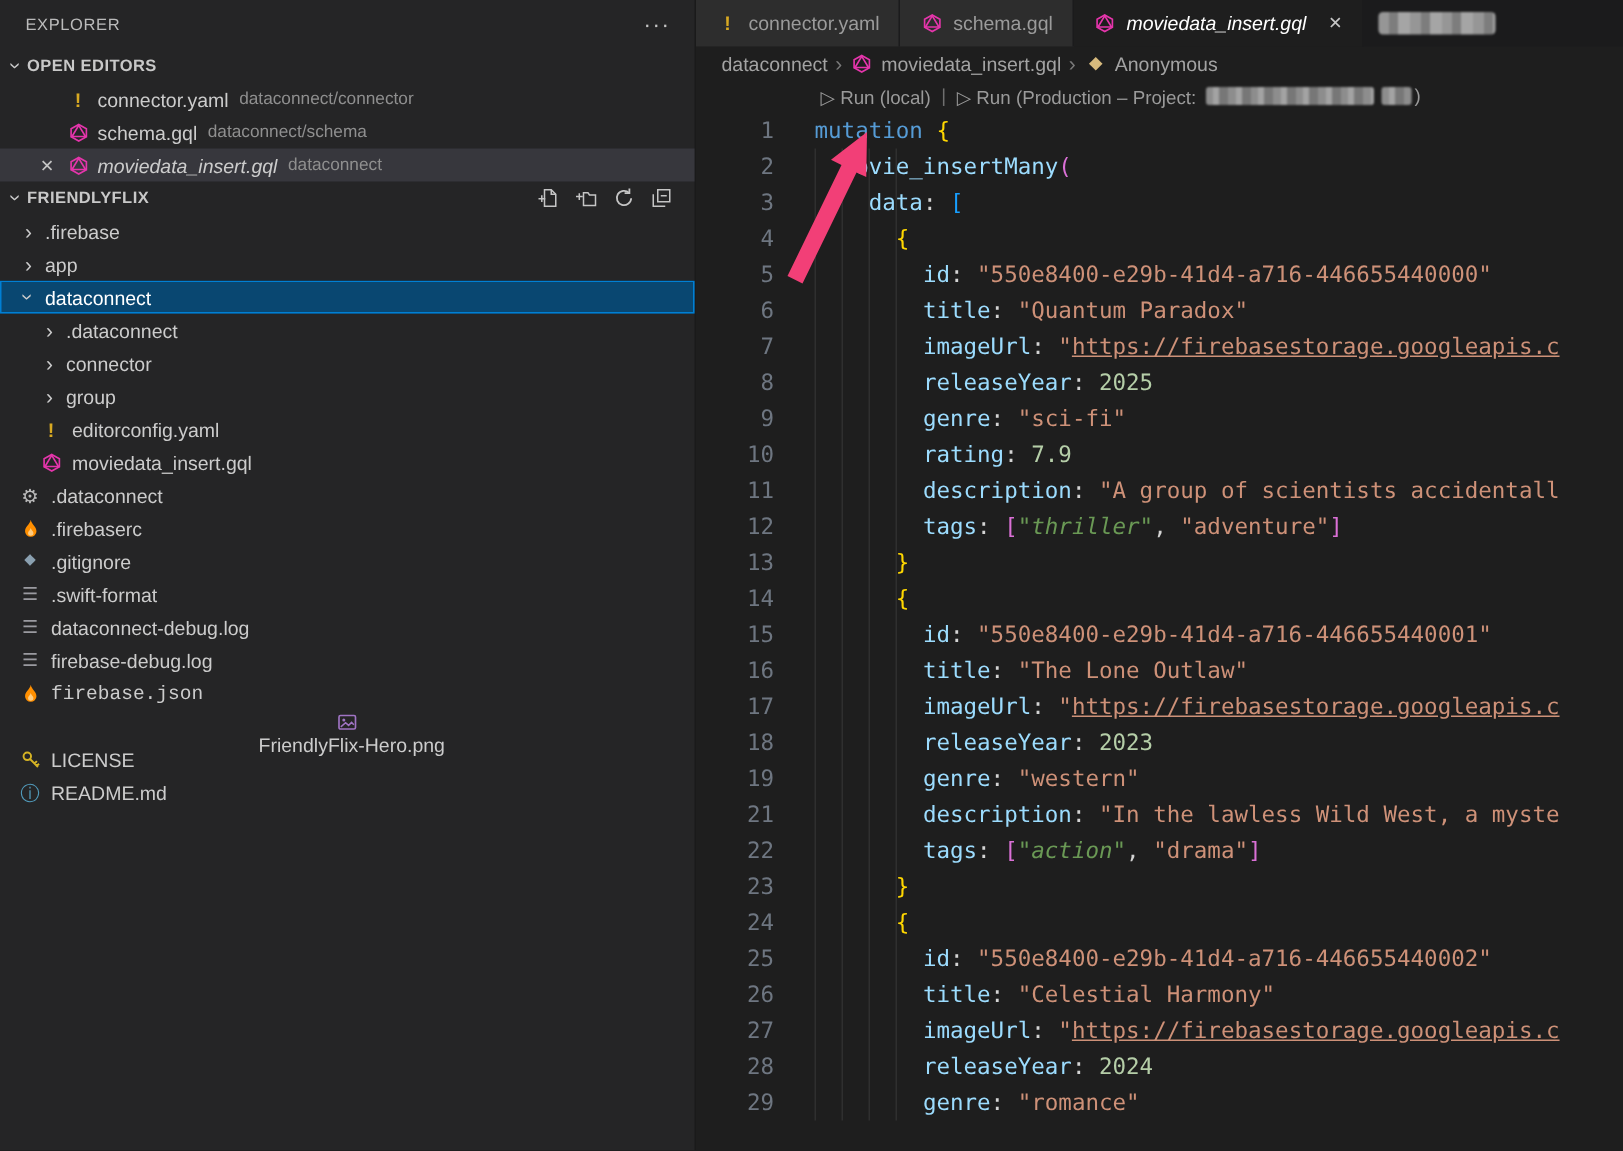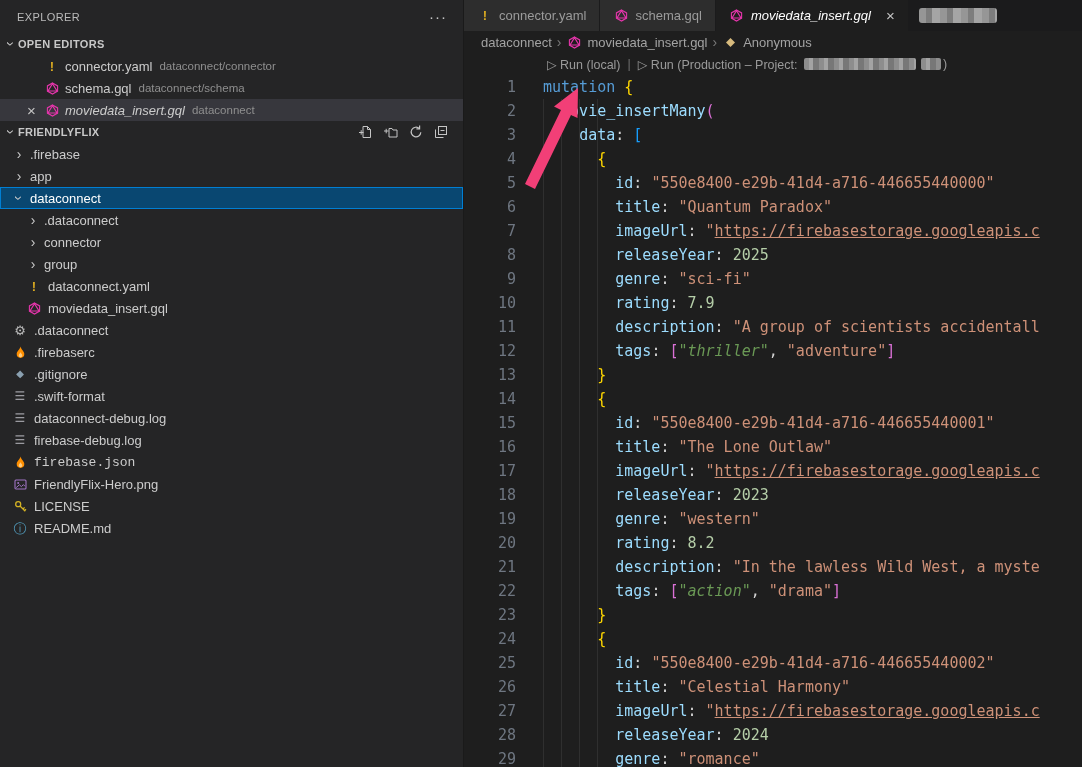--- a/index.html
+++ b/index.html
@@ -174,21 +174,21 @@
         <div class="tree-row" style="padding-left: 26px;">
           <span class="chev">›</span>
           <span class="name">connector</span>
         </div>
         <div class="tree-row" style="padding-left: 26px;">
           <span class="chev">›</span>
           <span class="name">group</span>
         </div>
         <div class="tree-row file" style="padding-left: 26px;">
           <span class="ic ic-warning">!</span>
-          <span class="name">dataconnect.yaml</span>
+          <span class="name">editorconfig.yaml</span>
         </div>
         <div class="tree-row file" style="padding-left: 26px;">
           <span class="ic ic-graphql">
             <svg width="13" height="13" viewBox="0 0 13 13">
               <polygon points="6.5,1 11.6,3.9 11.6,9.1 6.5,12 1.4,9.1 1.4,3.9" fill="none" stroke="#e535ab" stroke-width="1.1"></polygon>
               <polygon points="6.5,1.6 11,9 2,9" fill="none" stroke="#e535ab" stroke-width="1.1"></polygon>
             </svg>
           </span>
           <span class="name">moviedata_insert.gql</span>
         </div>
@@ -223,21 +223,21 @@
         </div>
         <div class="tree-row file" style="padding-left: 12px; font-family: Liberation Mono, monospace;">
           <span class="ic ic-flame">
             <svg width="11" height="13" viewBox="0 0 11 13">
               <path d="M5.5 0.5 C6 3.6 9.3 5 9.3 8.1 A3.8 3.8 0 0 1 1.7 8.1 C1.7 5 5 3.6 5.5 0.5 Z" fill="#ff8f00"></path>
               <path d="M5.5 6 C5.8 7.6 7.3 8 7.3 9.4 A1.8 1.8 0 0 1 3.7 9.4 C3.7 8 5.2 7.6 5.5 6 Z" fill="#ffcc80"></path>
             </svg>
           </span>
           <span class="name">firebase.json</span>
         </div>
-        <div class="tree-row file" style="padding-left: 12px;">
+        <div class="tree-row file" style=" flex-direction: column;">
           <span class="ic ic-image">
             <svg width="13" height="13" viewBox="0 0 13 13">
               <rect x="1" y="2" width="11" height="9" rx="1" fill="none" stroke="#a074c4" stroke-width="1.1"></rect>
               <circle cx="4.2" cy="5" r="1" fill="#a074c4"></circle>
               <path d="M2.2 9.6 L5.4 6.8 L7.4 8.6 L9.4 6.6 L10.9 8.2" stroke="#a074c4" stroke-width="1" fill="none"></path>
             </svg>
           </span>
           <span class="name">FriendlyFlix-Hero.png</span>
         </div>
         <div class="tree-row file" style="padding-left: 12px;">
@@ -386,24 +386,20 @@
         </div>
         <div class="code-row">
           <span class="ln">18</span>
           <span class="lc"><span class="tk-p">        </span><span class="tk-f">releaseYear</span><span class="tk-p">: </span><span class="tk-n">2023</span></span>
         </div>
         <div class="code-row">
           <span class="ln">19</span>
           <span class="lc"><span class="tk-p">        </span><span class="tk-f">genre</span><span class="tk-p">: </span><span class="tk-s">"western"</span></span>
         </div>
         <div class="code-row">
-          <span class="ln">20</span>
-          <span class="lc"><span class="tk-p">        </span><span class="tk-f">rating</span><span class="tk-p">: </span><span class="tk-n">8.2</span></span>
-        </div>
-        <div class="code-row">
           <span class="ln">21</span>
           <span class="lc"><span class="tk-p">        </span><span class="tk-f">description</span><span class="tk-p">: </span><span class="tk-s">"In the lawless Wild West, a myste</span></span>
         </div>
         <div class="code-row">
           <span class="ln">22</span>
           <span class="lc"><span class="tk-p">        </span><span class="tk-f">tags</span><span class="tk-p">: </span><span class="tk-b2">[</span><span class="tk-g">"action"</span><span class="tk-p">, </span><span class="tk-s">"drama"</span><span class="tk-b2">]</span></span>
         </div>
         <div class="code-row">
           <span class="ln">23</span>
           <span class="lc"><span class="tk-p">      </span><span class="tk-b1">}</span></span>

